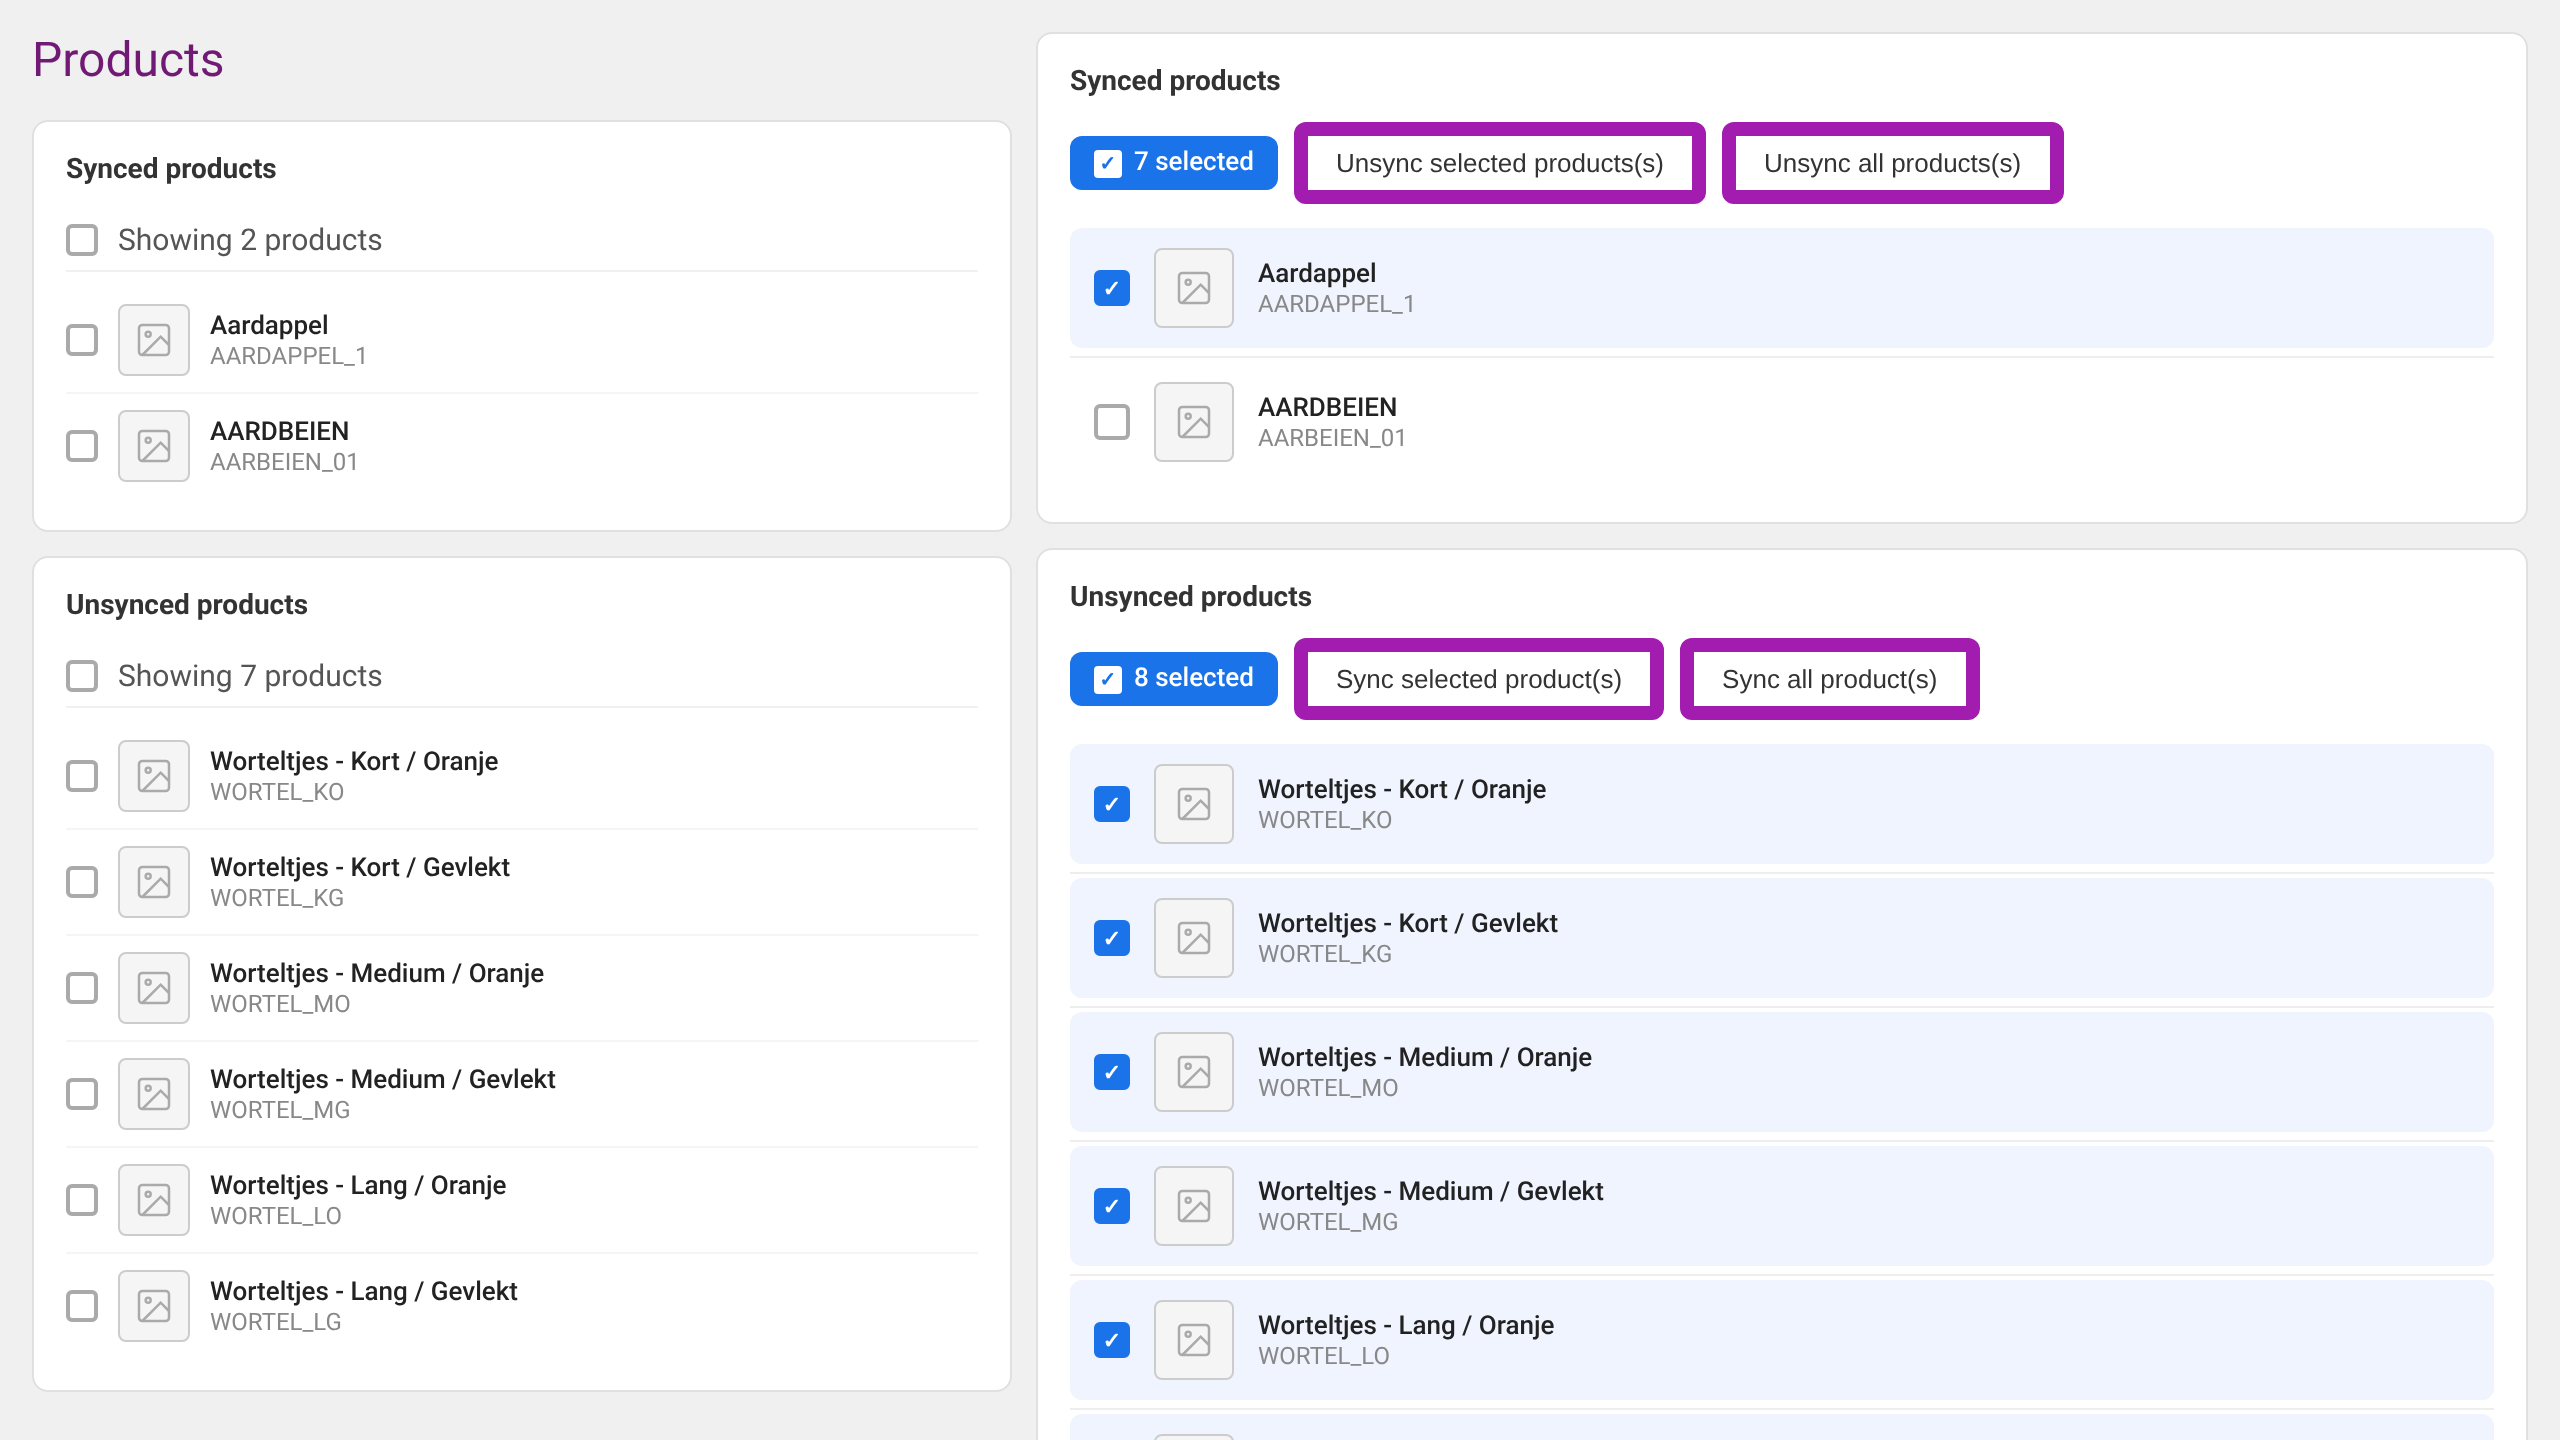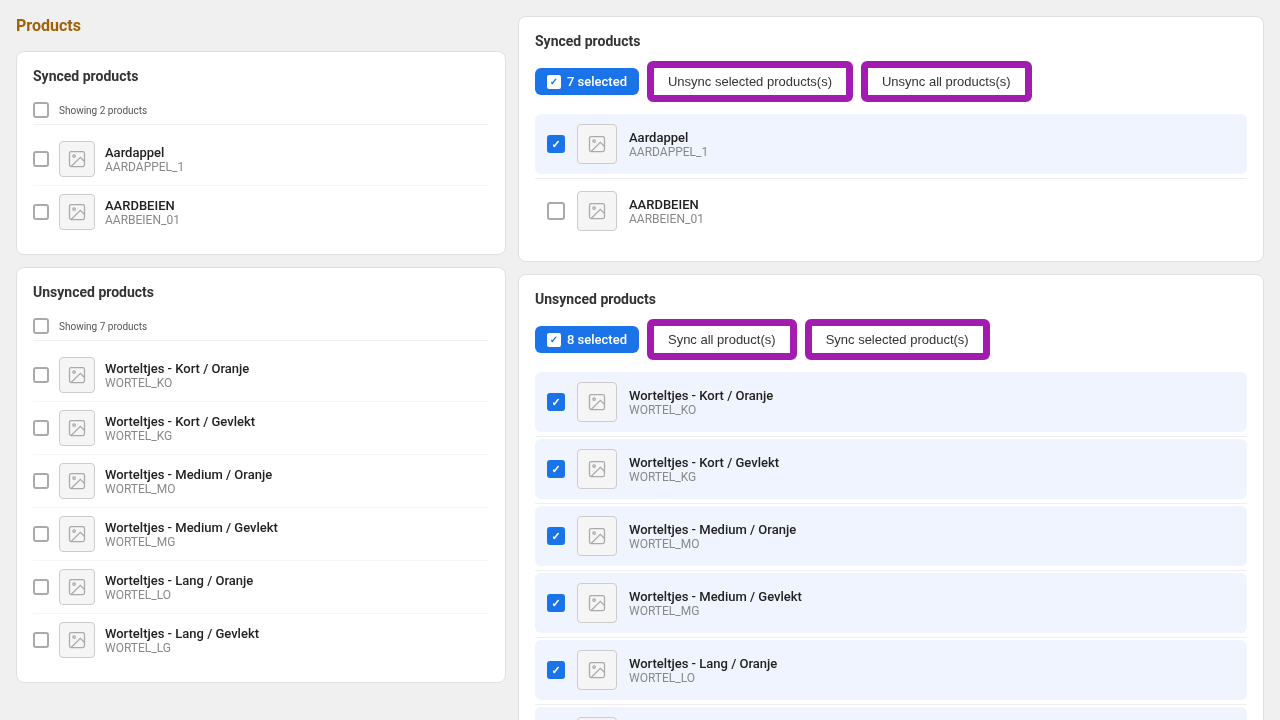--- a/index.html
+++ b/index.html
@@ -18,39 +18,39 @@
     }
     
     .left-panel {
       width: 490px;
       flex-shrink: 0;
       display: flex;
       flex-direction: column;
       gap: 12px;
     }
     .page-title {
-      font-size: 16px;
-      font-weight: 700;
-      color: #a16207;
+      font-size: 24px;
+      font-weight: 400;
+      color: #701a75;
       margin-bottom: 4px;
     }
     .card {
       background: #fff;
       border-radius: 8px;
       border: 1px solid #e0e0e0;
       padding: 16px;
     }
     .card-title {
       font-size: 14px;
       font-weight: 700;
       color: #333;
       margin-bottom: 12px;
     }
     .showing-text {
-      font-size: 10px;
+      font-size: 15px;
       color: #555;
       margin-bottom: 8px;
       display: flex;
       align-items: center;
       gap: 10px;
       padding: 6px 0;
       border-bottom: 1px solid #f0f0f0;
     }
     .product-row {
       display: flex;
@@ -407,22 +407,22 @@
         </div>
     </div>
 
     <div class="right-card">
       <div class="card-title">Unsynced products</div>
       <div class="toolbar">
         <div class="selected-badge">
           <div class="check-icon"></div>
           <span>8 selected</span>
         </div>
+        <button class="action-btn">Sync selected product(s)</button>
         <button class="action-btn">Sync all product(s)</button>
-        <button class="action-btn">Sync selected product(s)</button>
       </div>
       <div id="right-unsynced-products">
           <div class="right-product-row checked">
     <div class="right-checkbox is-checked"></div>
     <div class="right-image-placeholder">
               <svg width="20" height="20" viewBox="0 0 24 24" fill="none" stroke="#aaa" stroke-width="1.5">
     <rect x="3" y="3" width="18" height="18" rx="2"></rect>
     <circle cx="8.5" cy="8.5" r="1.5"></circle>
     <path d="M21 15l-5-5L5 21"></path>
   </svg>

